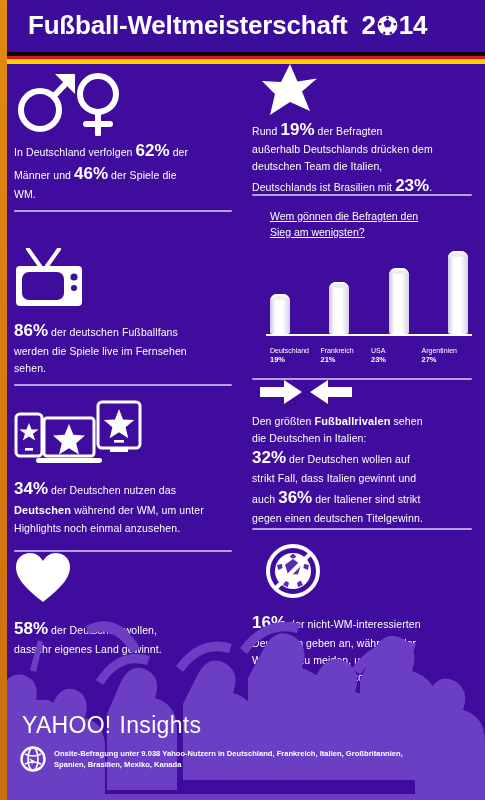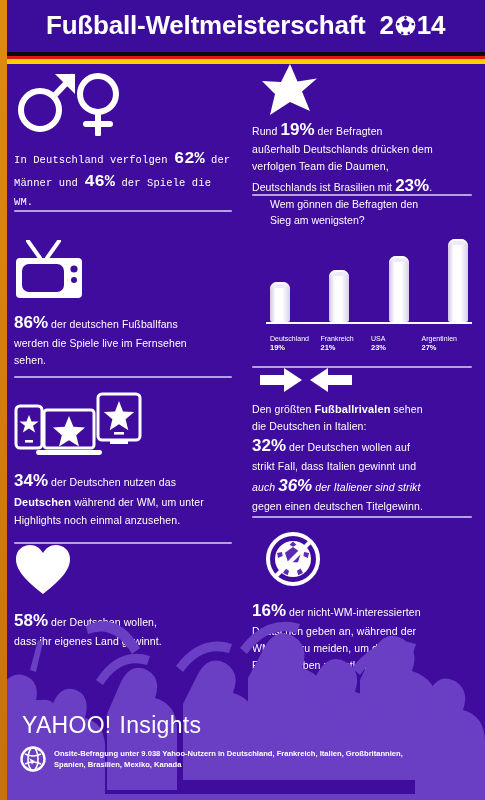--- a/index.html
+++ b/index.html
@@ -19,21 +19,21 @@
     position:absolute;left:0;top:0;width:7px;height:800px;
     background:linear-gradient(180deg,#e08a12 0%,#d97c10 42%,#c96f0e 100%);
     z-index:6;
   }
   
   .header{
     position:absolute;left:0;top:0;width:485px;height:52px;
     background:#3c0c9b;z-index:5;
   }
   .header-title{
-    position:absolute;left:46px;top:10px;
+    position:absolute;left:28px;top:10px;
     font-size:26px;font-weight:bold;letter-spacing:-0.2px;
     color:#ffffff;white-space:nowrap;
     display:flex;align-items:center;gap:0px;
   }
   .title-pre{}
   .title-year{margin-left:14px;display:inline-flex;align-items:center;}
   .ball-zero{
     display:inline-block;width:21px;height:21px;margin:0 1px;
     vertical-align:-3px;position:relative;
   }
@@ -170,33 +170,33 @@
             <line x1="40" y1="32" x2="58" y2="13" stroke-linecap="round"></line>
           </g>
           <polygon points="61,10 61,30 41,10" fill="#ffffff"></polygon>
           <g stroke="#ffffff" fill="none" stroke-width="6">
             <circle cx="84" cy="30" r="18"></circle>
             <line x1="84" y1="48" x2="84" y2="70" stroke-linecap="round"></line>
             <line x1="72" y1="60" x2="96" y2="60" stroke-linecap="round"></line>
           </g>
         </svg>
       </span>
-      <div class="txt" style="margin-top:12px;font-family:Liberation Mono, monospace;">
+      <div class="txt" style="margin-top:4px;">
         <div style="line-height:22px;">
           <span>In Deutschland verfolgen </span><span class="big">62%</span><span> der</span>
         </div>
         <div style="line-height:22px;">
           <span>Männer und </span><span class="big">46%</span><span> der Spiele die</span>
         </div>
         <div>WM.</div>
       </div>
     </div>
     <div class="divider"></div>
 
-    <div class="block" style="height:136px;padding-top:28px;">
+    <div class="block" style="height:136px;padding-top:12px;margin-top:24px;">
       <span class="icon-wrap">
         <svg width="82" height="62" viewBox="0 0 82 62">
           <g stroke="#ffffff" stroke-width="4" fill="none" stroke-linecap="round">
             <line x1="26" y1="18" x2="14" y2="1"></line>
             <line x1="33" y1="18" x2="45" y2="1"></line>
           </g>
           <rect x="2" y="18" width="66" height="40" rx="4" fill="#ffffff"></rect>
           <rect x="8" y="24" width="42" height="28" rx="7" fill="#3f0c9e"></rect>
           <circle cx="60" cy="29" r="3.6" fill="#3f0c9e"></circle>
           <circle cx="60" cy="40" r="3" fill="#3f0c9e"></circle>
@@ -263,29 +263,29 @@
       <span class="icon-wrap" style="display:block;margin-left:10px;">
         <svg width="56" height="52" viewBox="0 0 56 52">
           <polygon fill="#ffffff" points="28,0 35.5,17.5 55,14.5 40,27.5 48,47 28,38 8,51 13,30 0,17 19,18"></polygon>
         </svg>
       </span>
       <div class="txt" style="margin-top:4px;">
         <div style="line-height:20px;">
           <span>Rund </span><span class="big">19%</span><span> der Befragten</span>
         </div>
         <div>außerhalb Deutschlands drücken dem</div>
-        <div>verfolgen Team die Daumen,</div>
+        <div>deutschen Team die Italien,</div>
         <div style="line-height:22px;">
           <span>Deutschlands ist Brasilien mit </span><span class="big">23%</span><span>.</span>
         </div>
       </div>
     </div>
     <div class="divider"></div>
 
-    <div class="block" style="height:150px;">
+    <div class="block" style="height:150px;padding-top:12px;text-decoration:underline;">
       <div class="chart-q" style="margin-left:18px;">
         <div>Wem gönnen die Befragten den</div>
         <div>Sieg am wenigsten?</div>
       </div>
       <div class="chart">
         <div class="bars">
           <div class="bar-col">
               <div class="bar" style="height:46%"></div>
             </div>
           <div class="bar-col">
@@ -330,21 +330,21 @@
       </span>
       <div class="txt" style="margin-top:8px;">
         <div style="line-height:18px;">
           <span>Den größten </span><span class="mid">Fußballrivalen</span><span> sehen</span>
         </div>
         <div>die Deutschen in Italien:</div>
         <div style="line-height:22px;">
           <span class="big">32%</span><span> der Deutschen wollen auf</span>
         </div>
         <div>strikt Fall, dass Italien gewinnt und</div>
-        <div style="line-height:22px;font-style:italic;">
+        <div style="line-height:22px;">
           <span>auch </span><span class="big">36%</span><span>  der Italiener sind strikt</span>
         </div>
         <div>gegen einen deutschen Titelgewinn.</div>
       </div>
     </div>
     <div class="divider"></div>
 
     <div class="block" style="padding-top:14px;">
       <span class="icon-wrap" style="display:block;margin-left:14px;">
         <svg width="54" height="54" viewBox="0 0 54 54">

